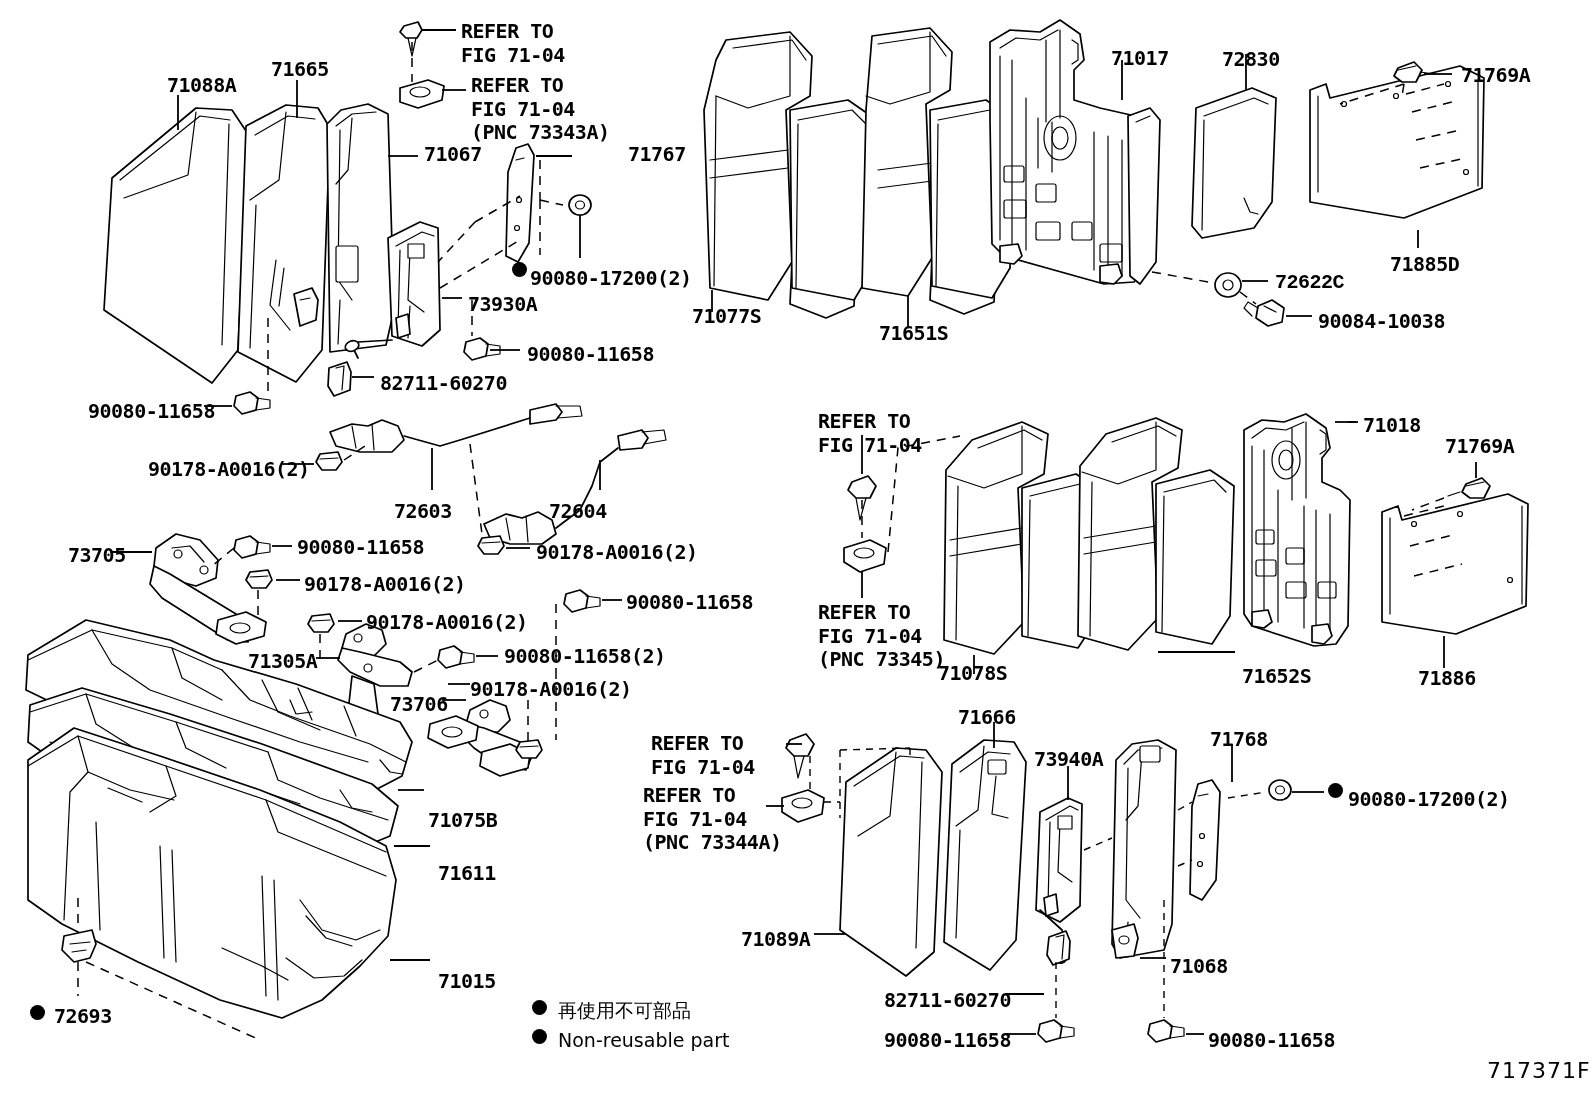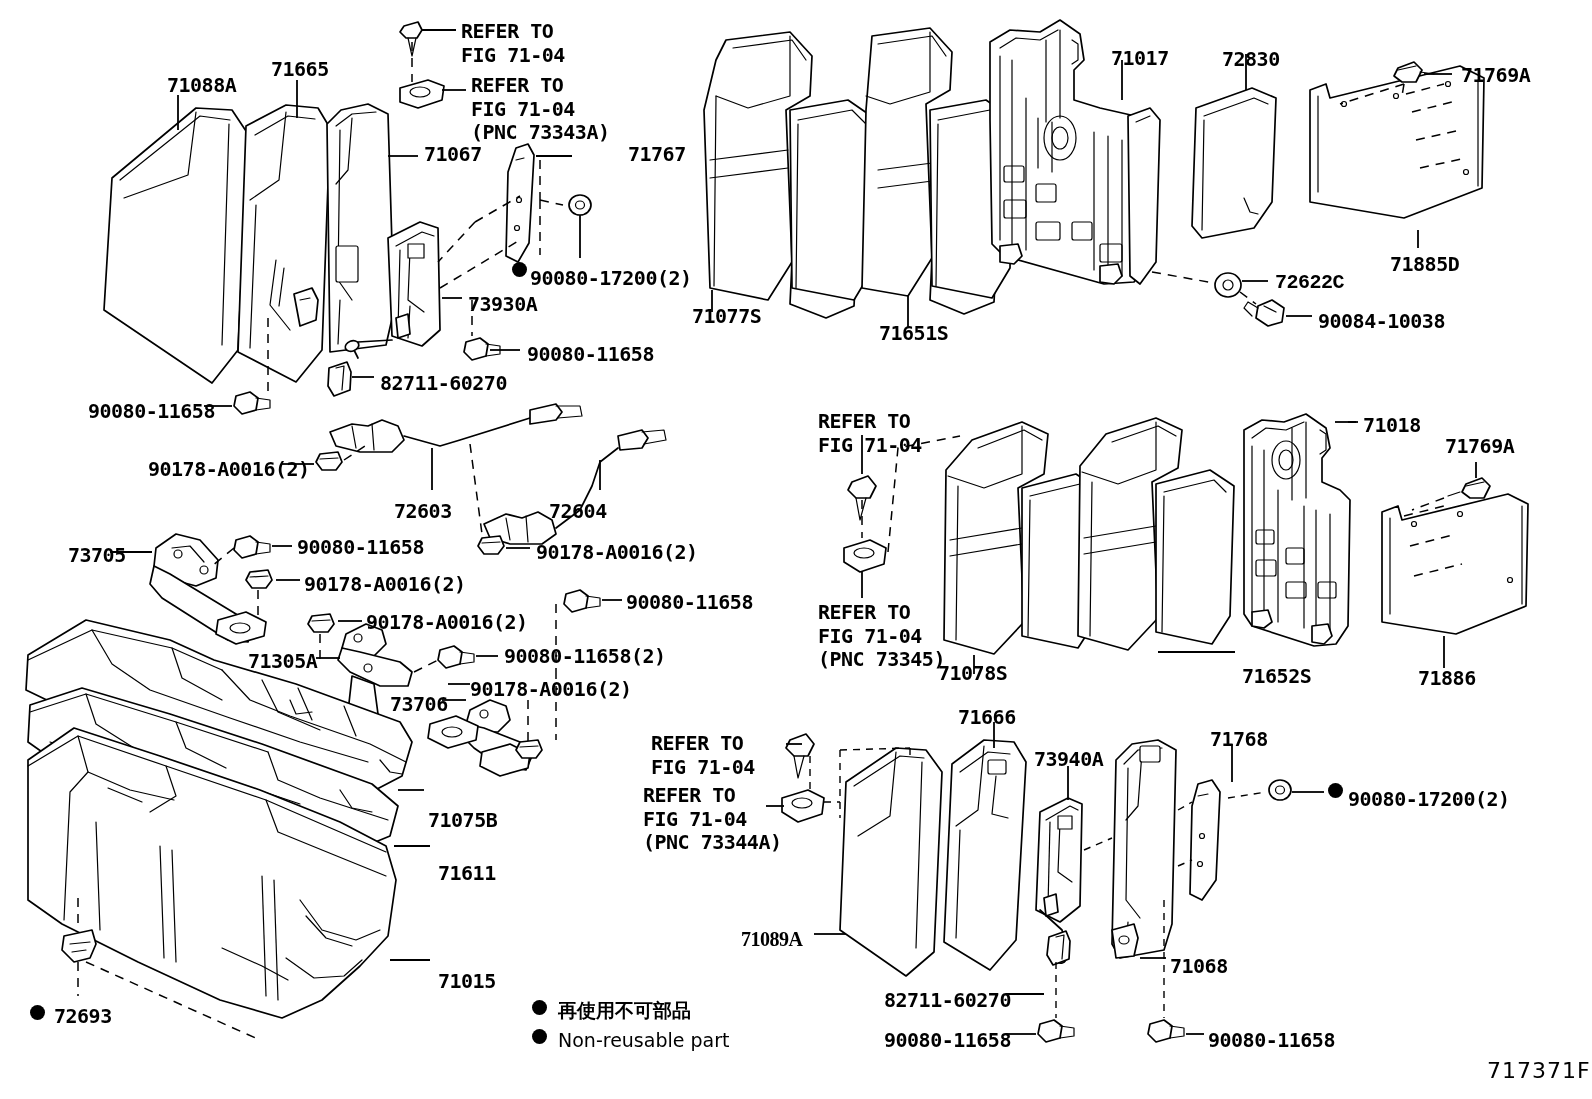--- a/index.html
+++ b/index.html
@@ -616,24 +616,24 @@
 
   <div class="lbl" style="left:958px;top:706px;">71666</div>
   <div class="lbl" style="left:1034px;top:748px;">73940A</div>
   <div class="lbl" style="left:1210px;top:728px;">71768</div>
   <div class="lbl" style="left:651px;top:732px;">REFER TO
 FIG 71-04</div>
   <div class="lbl" style="left:643px;top:784px;">REFER TO
 FIG 71-04
 (PNC 73344A)</div>
   <div class="lbl" style="left:1348px;top:788px;">90080-17200(2)</div>
-  <div class="lbl" style="left:741px;top:928px;font-family:Liberation Serif, serif;">71089A</div>
+  <div class="lbl" style="left:741px;top:928px;">71089A</div>
   <div class="lbl" style="left:1170px;top:955px;">71068</div>
   <div class="lbl" style="left:884px;top:989px;">82711-60270</div>
   <div class="lbl" style="left:884px;top:1029px;">90080-11658</div>
   <div class="lbl" style="left:1208px;top:1029px;">90080-11658</div>
 
-  <div class="legend" style="left:558px;top:996px;font-weight:bold;">再使用不可部品</div>
+  <div class="legend" style="left:558px;top:996px;">再使用不可部品</div>
   <div class="legend" style="left:558px;top:1026px;">Non-reusable part</div>
 
   <div class="figcode" style="left:1487px;top:1058px;">717371F</div>
 
 </div>
 
 </body></html>

